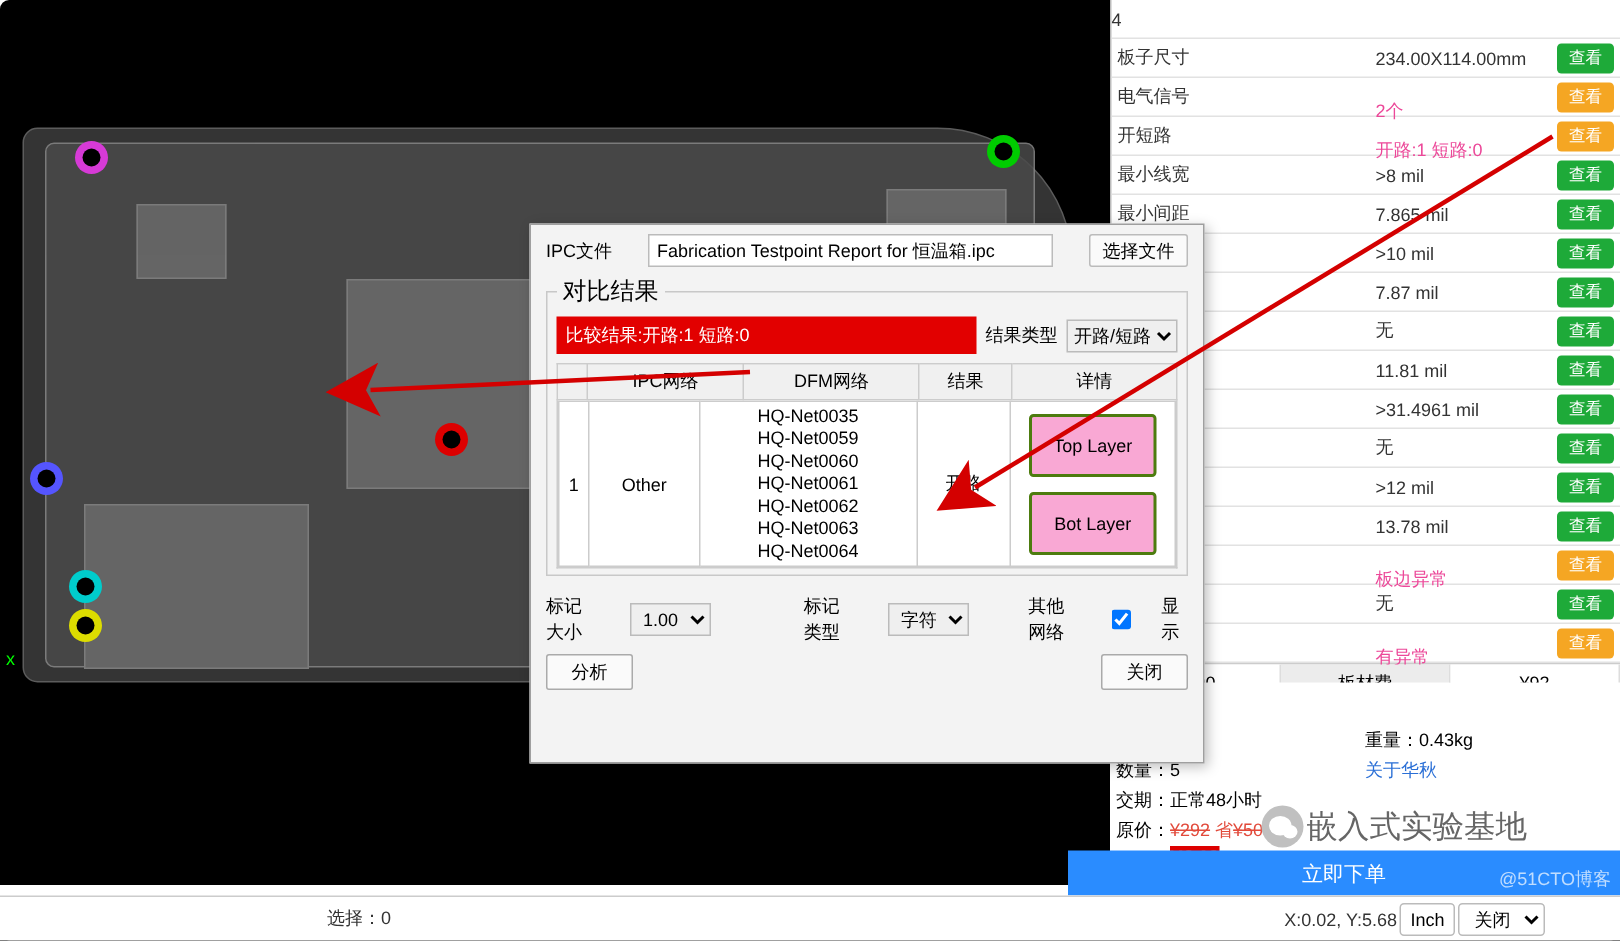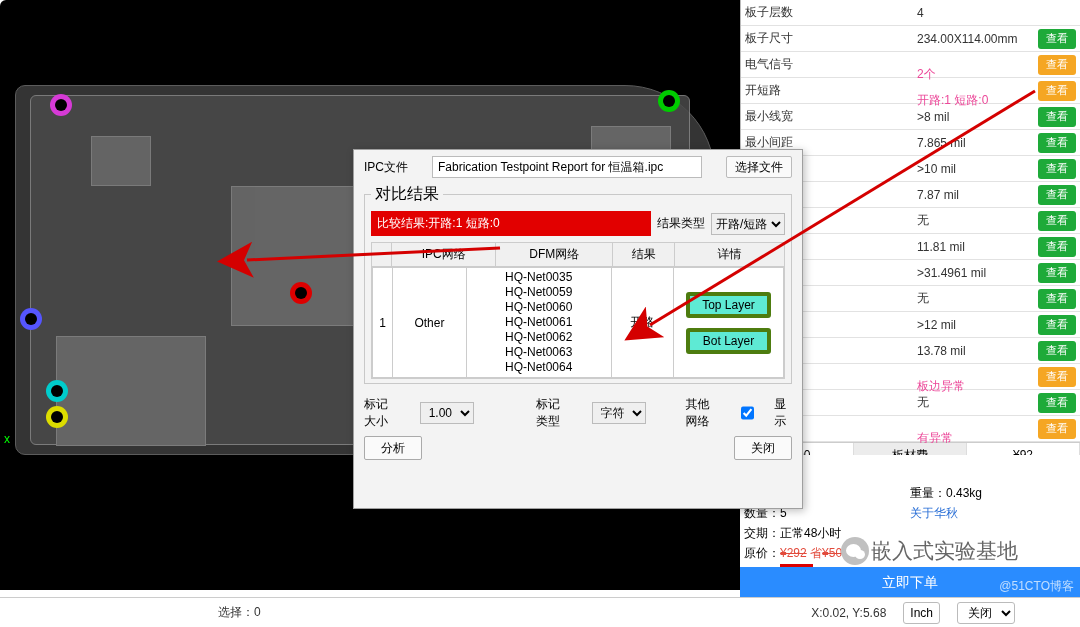--- a/index.html
+++ b/index.html
@@ -13,41 +13,41 @@
   .b2{left:420px;top:60px;width:100px;height:70px}
   .b3{left:400px;top:170px;width:140px;height:120px}
   .b4{left:25px;top:240px;width:150px;height:110px}
   .b5{left:60px;top:40px;width:60px;height:50px}
   .b6{left:560px;top:30px;width:80px;height:90px}
   .b7{left:560px;top:200px;width:110px;height:80px}
   .pad { position:absolute; width:22px; height:22px; border-radius:50%; }
   .pad::after{content:"";position:absolute;inset:5px;background:#000;border-radius:50%}
   .magenta{background:#d63ad6}.green{background:#0c0}.red{background:#d00}.cyan{background:#0cc}.yellow{background:#dd0}.blue{background:#55f}
   .cursor-x{position:absolute;left:4px;top:432px;color:#0f0;font-size:12px}
-  .status { position:absolute; left:0; bottom:0; width:1080px; height:30px; background:#fff; border-top:1px solid #ccc; display:flex; align-items:center; padding:0 8px; gap:17px; font-size:12px; color:#333;}
+  .status { position:absolute; left:0; bottom:0; width:1080px; height:30px; background:#fff; border-top:1px solid #ccc; display:flex; align-items:center; padding:0 8px; gap:2px; font-size:12px; color:#333;}
   .status .sel{margin-left:210px}
   .status .coord{margin-left:auto}
   .status select,.status button{height:22px;font-size:12px;border:1px solid #bbb;background:#fff;padding:0 6px;border-radius:3px}
   .prop-panel { position:absolute; right:0; top:0; width:340px; height:455px; background:#fff; border-left:1px solid #bbb; overflow:hidden;}
   .prop-row { display:flex; align-items:center; height:26px; border-bottom:1px solid #e2e2e2; }
   .prop-row .k{ width:176px; padding-left:4px; color:#333; white-space:nowrap; overflow:hidden}
   .prop-row .v{ flex:1; color:#333; white-space:nowrap}
   .prop-row .v.warn{ color:#ec4899;margin-top:20px; }
   .prop-row .btn{ width:38px; height:20px; margin:0 4px; border-radius:3px; color:#fff; font-size:11px; display:flex;align-items:center;justify-content:center; cursor:pointer;}
   .btn.green{background:#1eaa39}.btn.orange{background:#f5a623}
   .price-tabs{display:flex;height:24px;border-top:1px solid #ccc}
   .price-tabs div{flex:1;text-align:center;line-height:24px;border-right:1px solid #ddd;background:#fff}
   .price-tabs div.mid{background:#ececec}
   .summary { position:absolute; right:0; top:479px; width:340px; padding:4px 4px 0 4px; background:#fff; font-size:12px; line-height:20px;}
   .summary .row{display:flex}
   .summary .row>div{flex:1}
   .summary .strike{color:#e24a3b;text-decoration:line-through}
   .summary .red{color:#e24a3b;font-weight:bold}
   .summary a{color:#2a6fd6;text-decoration:none}
-  .order-btn{ position:absolute; right:0; bottom:30px; width:340px; height:30px; background:#2a8cff; color:#fff; text-align:center; line-height:30px; font-size:14px; cursor:pointer;}
+  .order-btn{ position:absolute; right:0; bottom:30px; width:368px; height:30px; background:#2a8cff; color:#fff; text-align:center; line-height:30px; font-size:14px; cursor:pointer;}
   .blog-tag{position:absolute;right:6px;bottom:32px;color:rgba(255,255,255,.7);font-size:12px}
   .wechat{position:absolute;right:62px;bottom:62px;color:#666;display:flex;align-items:center;gap:2px;font-size:21px;font-weight:500}
   .wechat .ic{width:28px;height:28px;border-radius:50%;background:#c0c0c0;display:flex;align-items:center;justify-content:center}
   .wechat .ic::before{content:"";width:15px;height:13px;border-radius:50%;background:#fff;position:relative;left:-2px;top:-1px}
   .wechat .ic::after{content:"";position:absolute;width:10px;height:9px;border-radius:50%;background:#fff;margin-left:10px;margin-top:6px}
   
   .dialog{ position:absolute; left:353px; top:149px; width:450px; height:360px; background:#f3f3f3; border:1px solid #9f9f9f; box-shadow:2px 2px 8px rgba(0,0,0,.25); }
   .dlg-title{height:30px;display:flex;align-items:center;padding:0 8px;font-size:13px}
   .dlg-title .ic{width:15px;height:15px;background:#2a8cff;margin-right:6px;display:flex;align-items:center;justify-content:center;color:#fff;font-size:8px;border-radius:2px}
   .dlg-title .close{margin-left:auto;padding:2px 6px;font-size:14px;cursor:pointer}
@@ -58,21 +58,21 @@
   fieldset{border:1px solid #c8c8c8;padding:6px 6px 4px 6px}
   legend{font-size:16px;padding:0 4px}
   .res-bar{display:flex;align-items:center;gap:6px;margin-bottom:6px}
   .res-bar .hl{background:#e20000;color:#fff;padding:4px 6px;flex:1;font-size:12px}
   .res-bar select{height:22px;border:1px solid #bbb;font-size:12px}
   table.t{width:100%;border-collapse:collapse;font-size:12px;background:#fff;border:1px solid #ccc}
   table.t th{background:#f0f0f0;border:1px solid #ccc;padding:3px 2px;font-weight:normal}
   table.t td{border:1px solid #ccc;padding:2px 4px;text-align:center;vertical-align:middle}
   .tbl-wrap{max-height:155px;overflow:hidden;border:1px solid #ccc;border-top:none}
   .layer-btns{display:flex;flex-direction:column;gap:10px;padding:4px 8px}
-  .layer-btns button{height:26px;border:4px solid #4d7c0f;background:#5eead4;border-radius:3px;font-size:12px;cursor:pointer}
+  .layer-btns button{height:42px;border:2px solid #4d7c0f;background:#f9a8d4;border-radius:3px;font-size:12px;cursor:pointer}
   .dlg-foot{display:flex;align-items:center;gap:20px;padding:6px 10px}
   .dlg-foot .spacer{flex:1}
   .dlg-foot select,.dlg-foot input{height:22px;border:1px solid #bbb;font-size:12px;padding:0 4px}
   .dlg-foot label{font-size:12px}
   .dlg-foot button{height:24px;padding:0 16px;border:1px solid #aaa;background:#fafafa;border-radius:2px;font-size:12px;cursor:pointer}
   
   .arrow-svg{position:absolute;left:0;top:0;pointer-events:none}
 </style>
 </head>
 <body>
@@ -95,21 +95,20 @@
     <div class="pad blue" style="left:10px;top:228px"></div>
     <div class="pad cyan" style="left:36px;top:300px"></div>
     <div class="pad yellow" style="left:36px;top:326px"></div>
   </div>
   <div class="cursor-x">x</div>
 </div>
 
 <div class="prop-panel">
   <div id="prop-rows">
       <div class="prop-row">
-        <div class="k">板子层数</div>
     <div class="v ">4</div>
     <div style="width:46px"></div>
       </div>
       <div class="prop-row">
         <div class="k">板子尺寸</div>
     <div class="v ">234.00X114.00mm</div>
     <div class="btn green">查看</div>
       </div>
       <div class="prop-row">
         <div class="k">电气信号</div>

